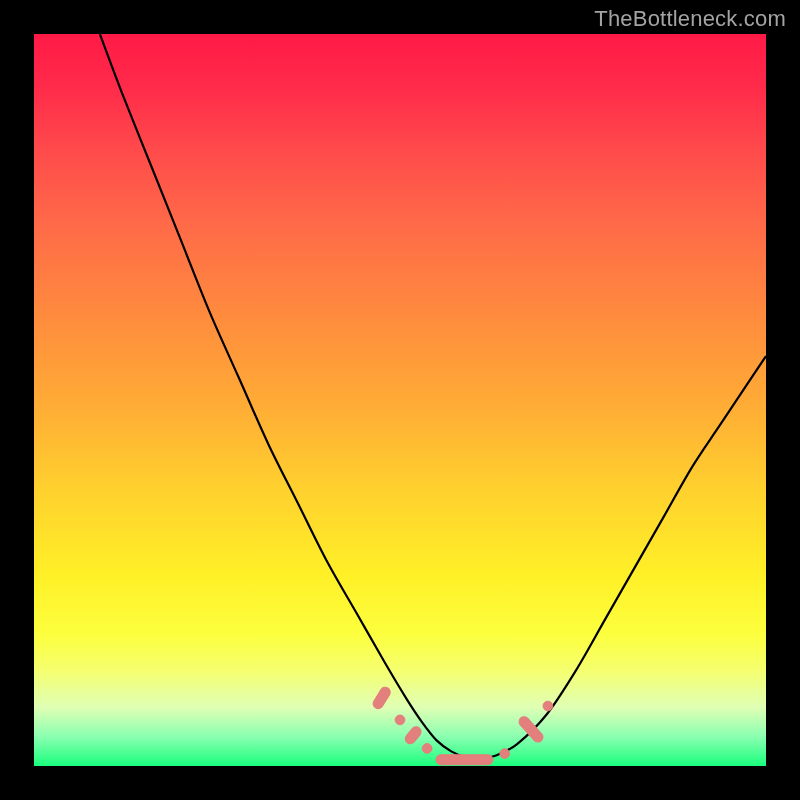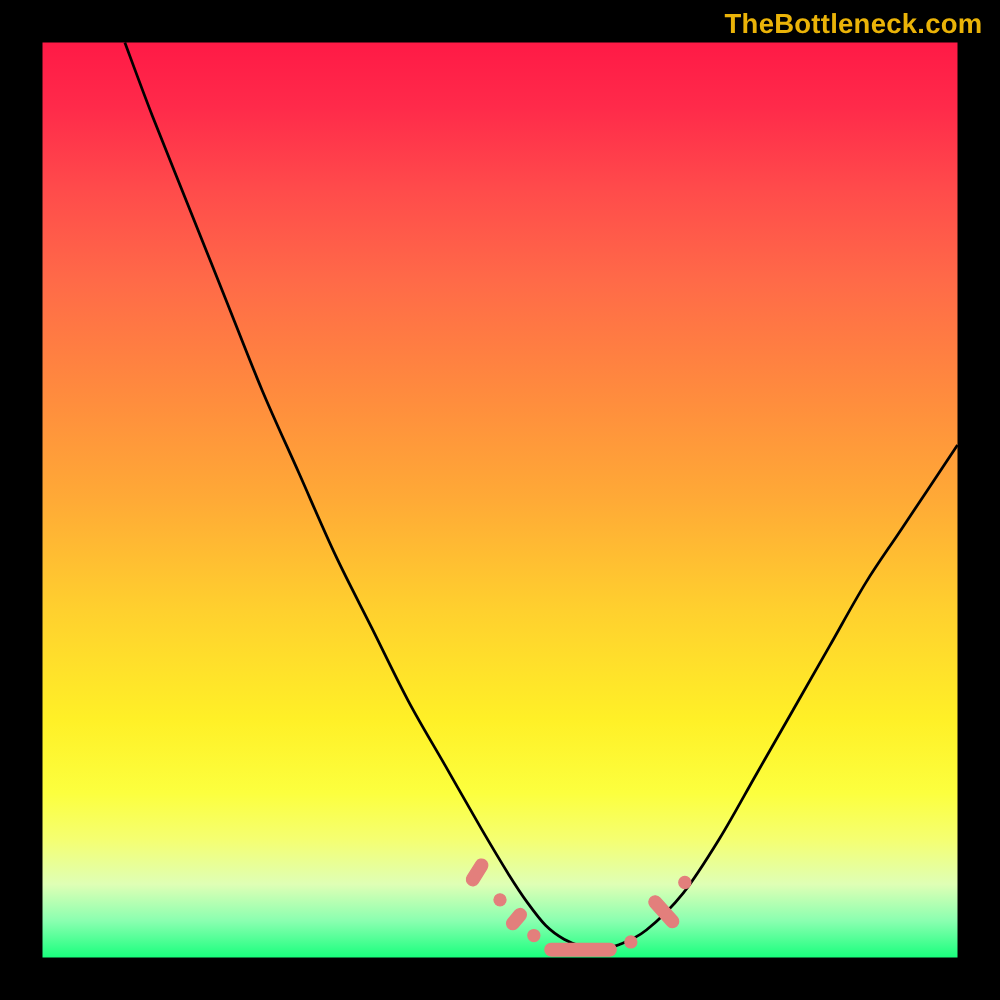--- a/index.html
+++ b/index.html
@@ -32,22 +32,22 @@
       #dfffb5 92%,
       #8affb0 96%,
       #19ff7d 100%
     );
   }
   .watermark {
     position: absolute;
     top: 6px;
     right: 14px;
     font-size: 22px;
-    font-weight: 700;
-    color: #eab308;
+    font-weight: 400;
+    color: #a3a3a3;
     letter-spacing: 0.2px;
     user-select: none;
   }
   .svg-layer {
     position: absolute;
     left: 0;
     top: 0;
   }
   .curve {
     fill: none;

